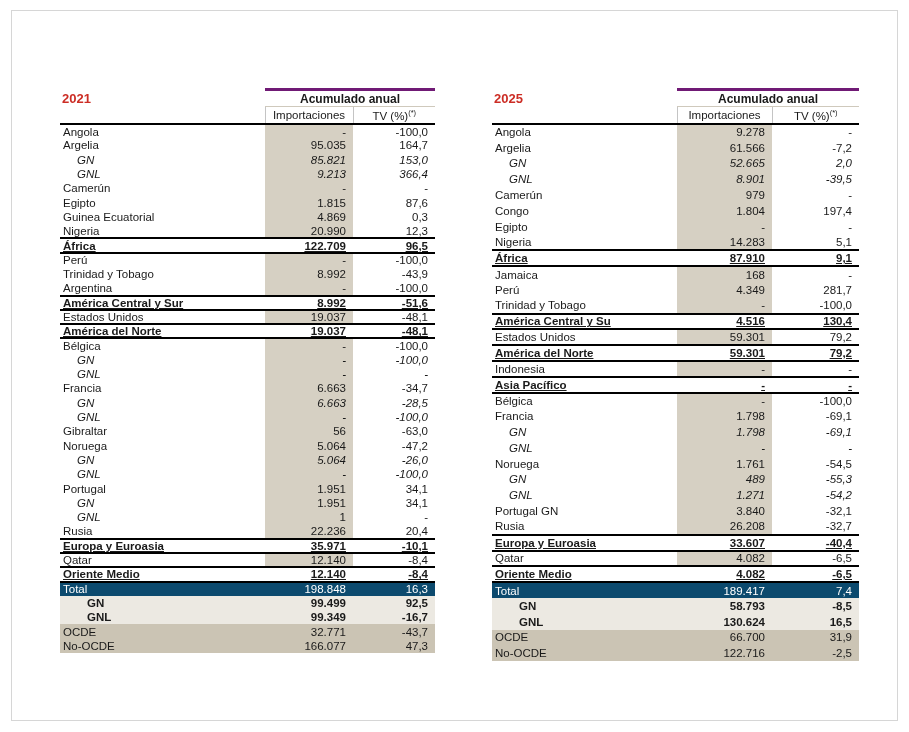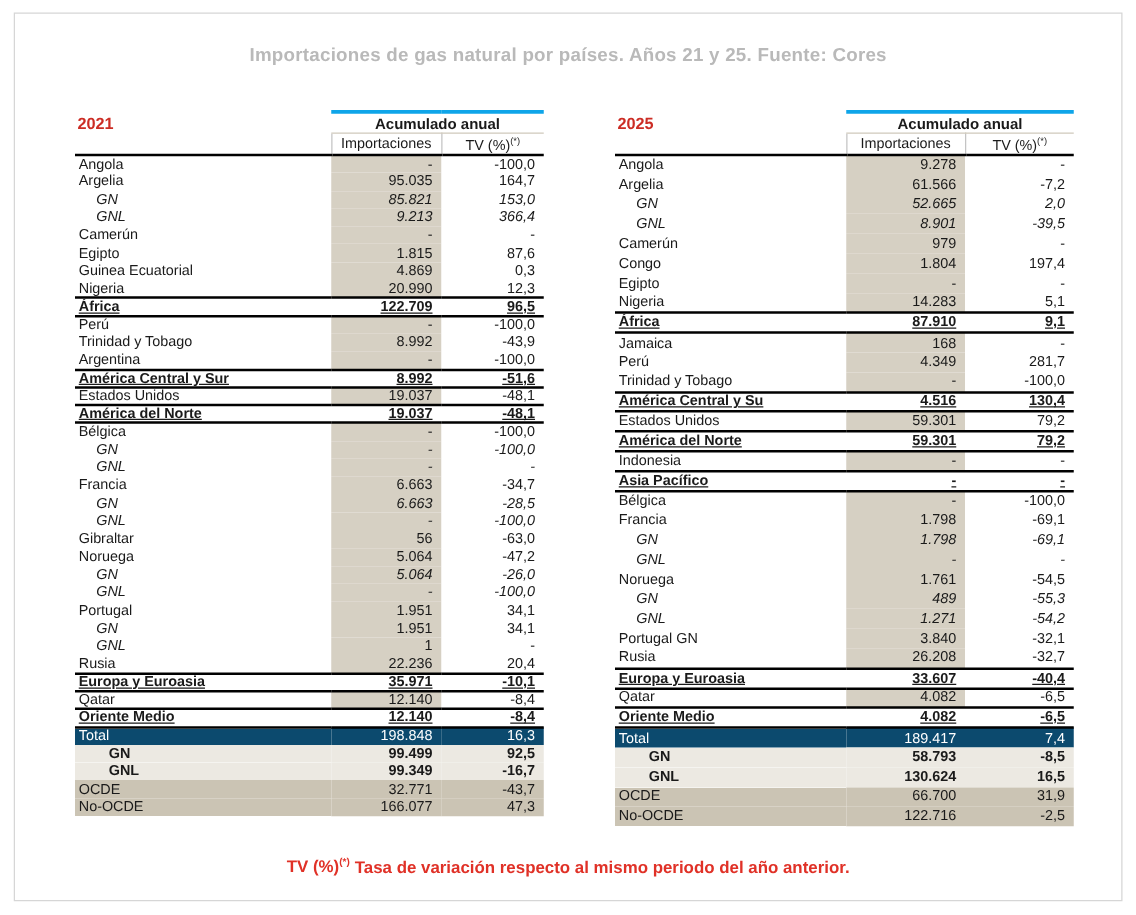--- a/index.html
+++ b/index.html
@@ -20,21 +20,21 @@
   .t0 col.c-label { width:205px; } .t0 col.c-imp { width:88px; } .t0 col.c-tv { width:82px; }
   .t1 col.c-label { width:185px; } .t1 col.c-imp { width:95px; } .t1 col.c-tv { width:87px; }
 
   th, td { padding:0; font-size:11.5px; font-weight:normal; color:#1a1a1a; }
   thead th.year {
     text-align:left; vertical-align:top; padding-left:2px; padding-top:1px;
     color:#cc2d25; font-weight:bold; font-size:13px;
     border-bottom:2.5px solid #000;
   }
   thead th.group {
-    border-top:3px solid #0ea5e9; border-bottom:1px solid #cfc9bc;
+    border-top:3px solid #701a75; border-bottom:1px solid #cfc9bc;
     font-weight:bold; font-size:12px; text-align:center; height:15px;
   }
   thead tr.h2 th { height:16px; border-bottom:2.5px solid #000; font-size:11.5px; text-align:center;margin-left:30px; }
   thead tr.h2 th { border-left:1px solid #c4c4c4; }
   thead sup { font-size:7.5px; }
 
   .t0 tbody tr { height:14.3px; }
   .t1 tbody tr { height:15.8px; }
   tbody td.label { text-align:left; padding-left:3px; white-space:nowrap; overflow:hidden; }
   tbody td.imp, tbody td.tv { text-align:right; padding-right:7px; white-space:nowrap; }
@@ -55,21 +55,20 @@
   }
   .footnote sup { font-size:8px; }
   .footnote .txt { margin-left:4px; }
 </style>
 </head>
 <body>
 
 <div class="page">
   <div class="frame"></div>
 
-  <div class="title">Importaciones de gas natural por países. Años 21 y 25. Fuente: Cores</div>
 
   <table class="gas t0">
     <colgroup>
         <col class="c-label">
         <col class="c-imp">
         <col class="c-tv">
       </colgroup>
     <thead>
       <tr class="h1">
         <th class="year" rowspan="2">2021</th>
@@ -452,16 +451,13 @@
           <td class="tv">31,9</td>
         </tr>
         <tr class="r-ocde">
           <td class="label">No-OCDE</td>
           <td class="imp">122.716</td>
           <td class="tv">-2,5</td>
         </tr>
       </tbody>
   </table>
 
-  <div class="footnote">
-    <span>TV (%)</span><sup>(*)</sup><span class="txt">Tasa de variación respecto al mismo periodo del año anterior.</span>
-  </div>
 </div>
 
 </body></html>

